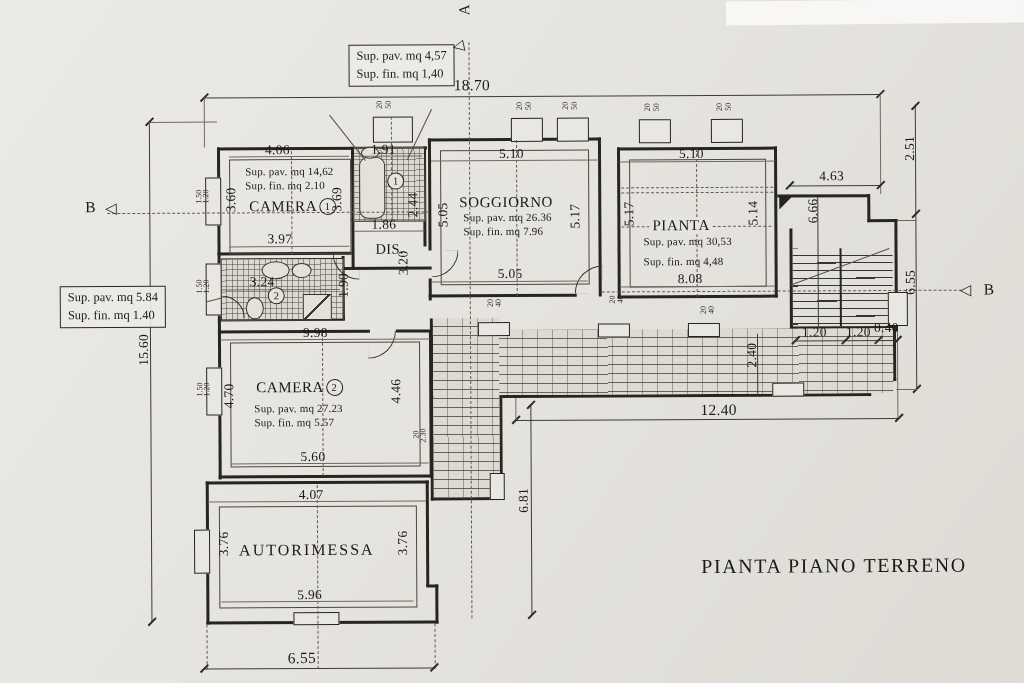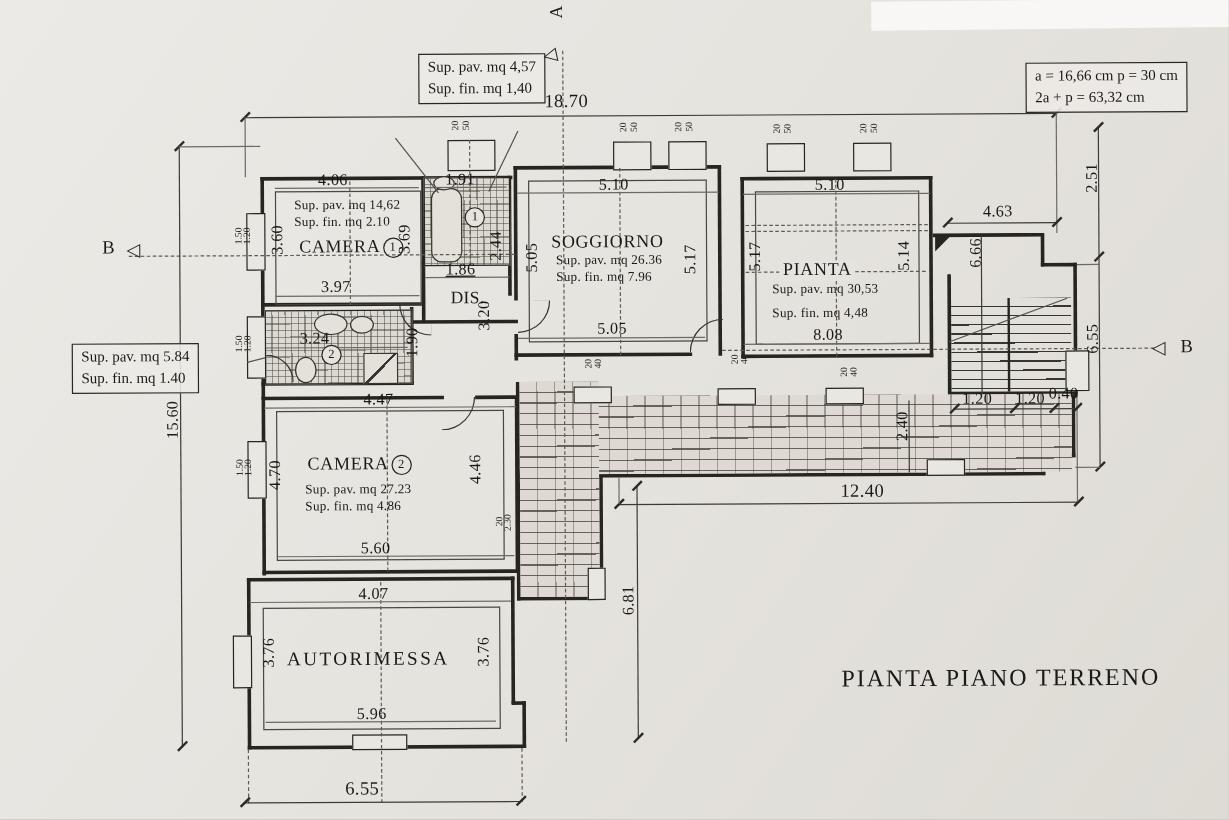--- a/index.html
+++ b/index.html
@@ -200,31 +200,31 @@
   <div class="t" style="left:207px;top:500px;width:218px;height:1px;"></div>
   <div class="t" style="left:220px;top:600px;width:192px;height:1px;"></div>
   <div class="t" style="left:222px;top:288px;width:118px;height:1px;"></div>
 
   <span class="dim big" style="left:455px;top:76px;">18.70</span>
   <span class="dim big" style="left:700px;top:402px;">12.40</span>
   <span class="dim big" style="left:286px;top:648px;">6.55</span>
   <span class="dim" style="left:266px;top:141px;">4.06</span>
   <span class="dim" style="left:372px;top:141px;">1.91</span>
   <span class="dim" style="left:268px;top:230px;">3.97</span>
-  <span class="dim" style="left:372px;top:216px;text-decoration:underline;">1.86</span>
+  <span class="dim" style="left:372px;top:216px;">1.86</span>
   <span class="dim" style="left:500px;top:146px;">5.10</span>
   <span class="dim" style="left:498px;top:266px;">5.05</span>
   <span class="dim" style="left:680px;top:147px;">5.10</span>
   <span class="dim" style="left:678px;top:272px;">8.08</span>
   <span class="dim" style="left:820px;top:170px;">4.63</span>
   <span class="dim" style="left:802px;top:326px;">1.20</span>
   <span class="dim" style="left:846px;top:326px;">1.20</span>
   <span class="dim" style="left:874px;top:322px;">0.40</span>
   <span class="dim" style="left:250px;top:273px;">3.24</span>
-  <span class="dim" style="left:303px;top:324px;">4.47</span>
+  <span class="dim" style="left:303px;top:324px;">9.98</span>
   <span class="dim" style="left:300px;top:448px;">5.60</span>
   <span class="dim" style="left:298px;top:486px;">4.07</span>
   <span class="dim" style="left:296px;top:586px;">5.96</span>
 
   <span class="vt big" style="left:136px;top:332px;">15.60</span>
   <span class="vt" style="left:224px;top:186px;">3.60</span>
   <span class="vt" style="left:330px;top:186px;">3.69</span>
   <span class="vt" style="left:406px;top:192px;">2.44</span>
   <span class="vt" style="left:396px;top:250px;">3.20</span>
   <span class="vt" style="left:436px;top:202px;">5.05</span>
@@ -273,39 +273,35 @@
   <span class="circ" style="position:absolute;left:386px;top:172px;background:#e6e3dd;">1</span>
   <span class="dim" style="left:376px;top:240px;font-size:14.5px;">DIS.</span>
   <span class="room" style="left:460px;top:194px;">SOGGIORNO</span>
   <span class="sup" style="left:464px;top:211px;">Sup. pav. mq 26.36</span>
   <span class="sup" style="left:464px;top:225px;">Sup. fin. mq 7.96</span>
   <span class="room" style="left:650px;top:218px;background:#e6e4df;padding:0 3px;">PIANTA</span>
   <span class="sup" style="left:644px;top:236px;">Sup. pav. mq 30,53</span>
   <span class="sup" style="left:644px;top:256px;text-align:right;">Sup. fin. mq 4,48</span>
   <div class="room" style="left:256px;top:378px;"><span>CAMERA</span><span class="circ">2</span></div>
   <span class="sup" style="left:254px;top:401px;">Sup. pav. mq 27.23</span>
-  <span class="sup" style="left:254px;top:415px;">Sup. fin. mq 4.86</span>
+  <span class="sup" style="left:254px;top:415px;">Sup. fin. mq 5.57</span>
   <span class="circ" style="position:absolute;left:266px;top:286px;background:#e6e3dd;">2</span>
   <span class="room" style="left:238px;top:540px;font-size:16px;letter-spacing:2px;">AUTORIMESSA</span>
 
   <div class="box" style="left:350px;top:44px;">
     <div>Sup. pav. mq 4,57</div>
     <div>Sup. fin. mq 1,40</div>
   </div>
   <div class="diag" style="left:348px;top:108px;width:1.2px;height:58px;transform:rotate(-38deg);"></div>
   <div class="diag" style="left:420px;top:106px;width:1.2px;height:56px;transform:rotate(26deg);"></div>
   <div class="box" style="left:60px;top:284px;">
     <div>Sup. pav. mq 5.84</div>
     <div>Sup. fin. mq 1.40</div>
   </div>
   <div class="diag" style="left:206px;top:298px;width:16px;height:1.2px;transform:rotate(-14deg);"></div>
-  <div class="box" style="left:856px;top:54px;">
-    <div>a = 16,66 cm   p = 30 cm</div>
-    <div>2a + p = 63,32 cm</div>
-  </div>
 
   <span class="vt" style="left:458px;top:4px;font-size:15px;">A</span>
   <span class="tri" style="left:454px;top:36px;transform:rotate(-12deg);">◁</span>
   <span class="dim big" style="left:86px;top:196px;">B</span>
   <span class="tri" style="left:106px;top:197px;">◁</span>
   <span class="tri" style="left:960px;top:283px;">◁</span>
   <span class="dim big" style="left:984px;top:283px;">B</span>
 
   <span class="ttl" style="left:700px;top:556px;">PIANTA PIANO TERRENO</span>
 </div>

